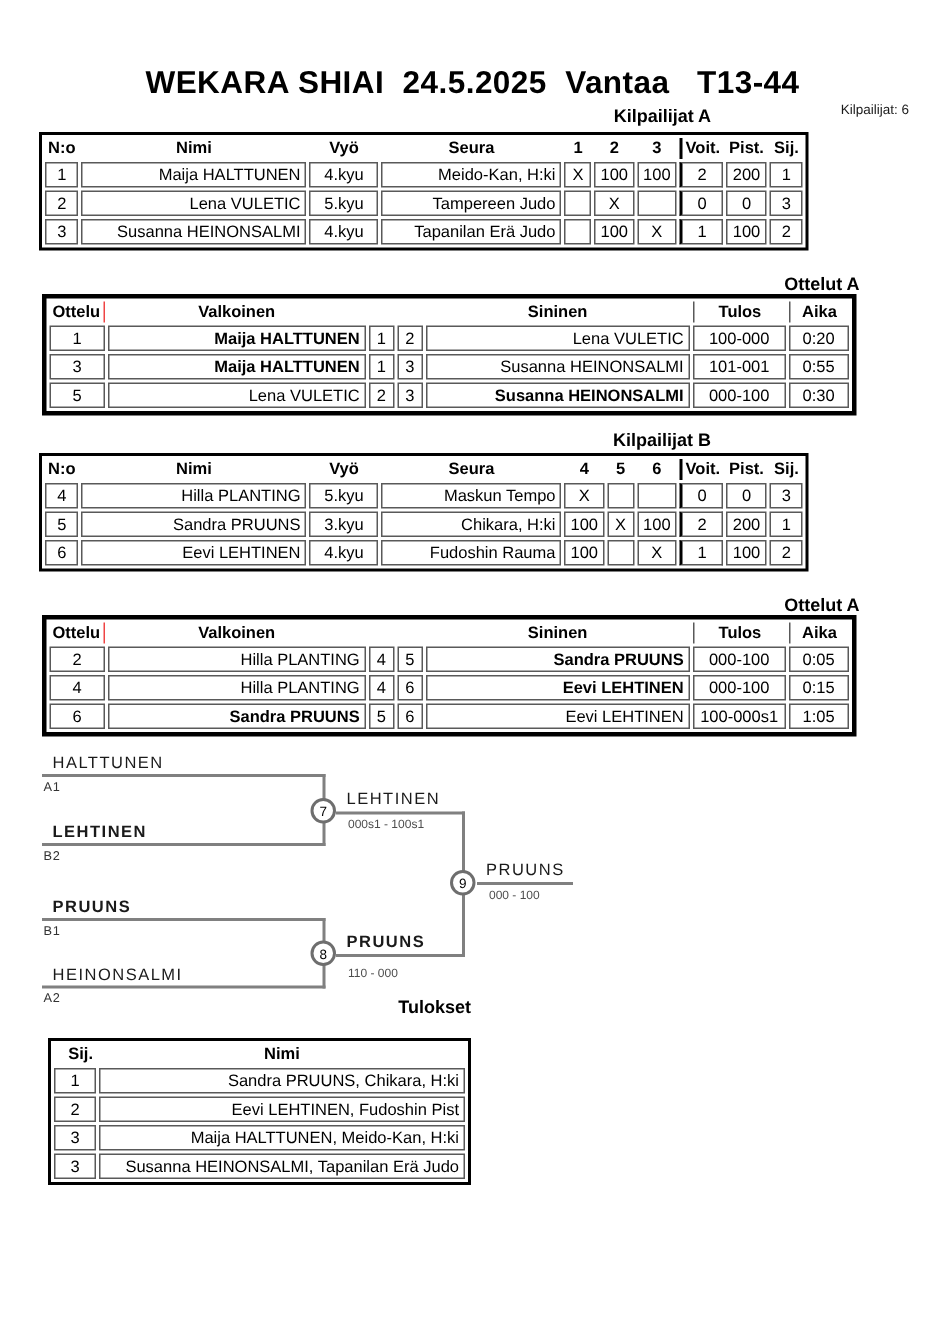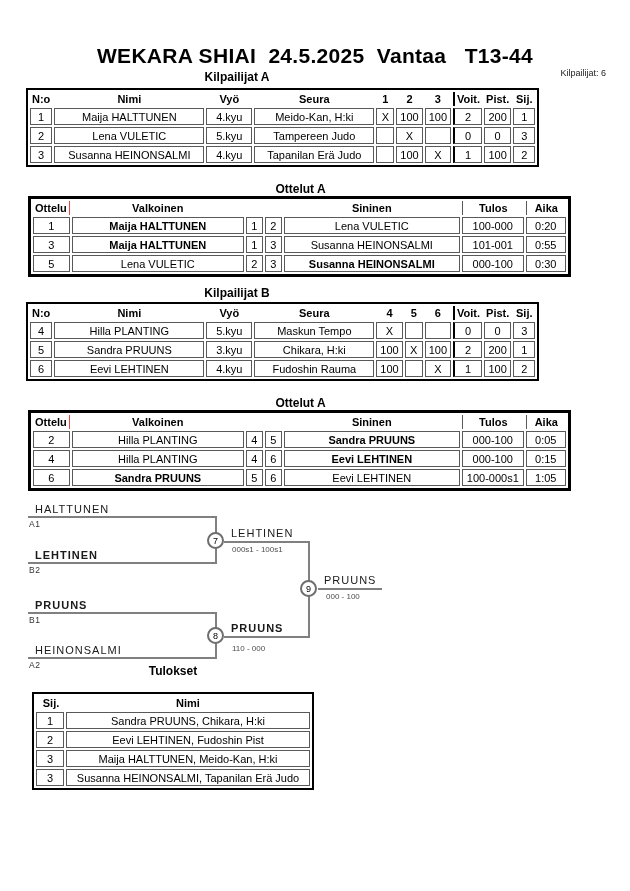--- a/index.html
+++ b/index.html
@@ -6,32 +6,32 @@
   body{
     width:630px;height:891px;position:relative;background:#ffffff;
     font-family:"Liberation Sans", sans-serif;color:#000;overflow:hidden;
   }
   .abs{position:absolute;}
   .page-title{
     top:44px;left:0;right:0;text-align:center;font-size:21px;font-weight:bold;
     white-space:pre;letter-spacing:0.3px;
   }
   .participants-note{top:68px;right:24px;font-size:9px;color:#1a1a1a;}
-  .section-title{font-size:12px;font-weight:bold;text-align:center;white-space:pre;}
+  .section-title{font-size:12px;font-weight:bold;text-align:right;white-space:pre;}
   table{border-collapse:separate;border-spacing:2px;border:2px solid #000;table-layout:fixed;background:#fff;}
   .ottelut-table{border-width:3px;}
   td{
     border:1px solid #595959;font-size:11px;height:15px;padding:0 3px;
     overflow:hidden;white-space:nowrap;background:#fff;vertical-align:middle;
   }
   th{
     border:none;font-size:11px;font-weight:bold;height:14px;padding:0 2px;
     white-space:nowrap;vertical-align:middle;
   }
-  .l{text-align:center;} .c{text-align:center;}
+  .l{text-align:right;} .c{text-align:center;}
   .thickL{border-left:2px solid #000;}
   .thinL{border-left:1px solid #595959;}
   .thinR{border-right:1px solid #ef4444;}
   .bold{font-weight:bold;}
   
   .bracket{width:370px;height:180px;}
   .bl{position:absolute;background:#808080;}
   .bl.h{height:2px;} .bl.v{width:2px;}
   .b-name{position:absolute;font-size:11px;letter-spacing:1px;color:#1a1a1a;white-space:nowrap;}
   .b-seed{position:absolute;font-size:8.5px;letter-spacing:0.5px;color:#333;white-space:nowrap;}

